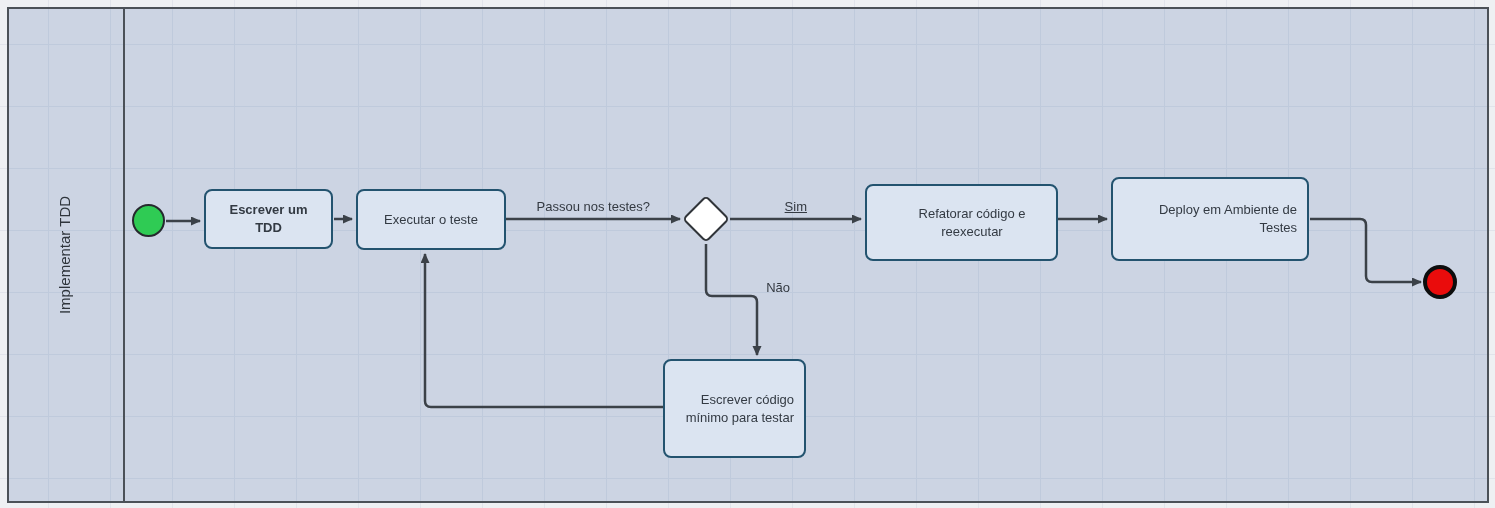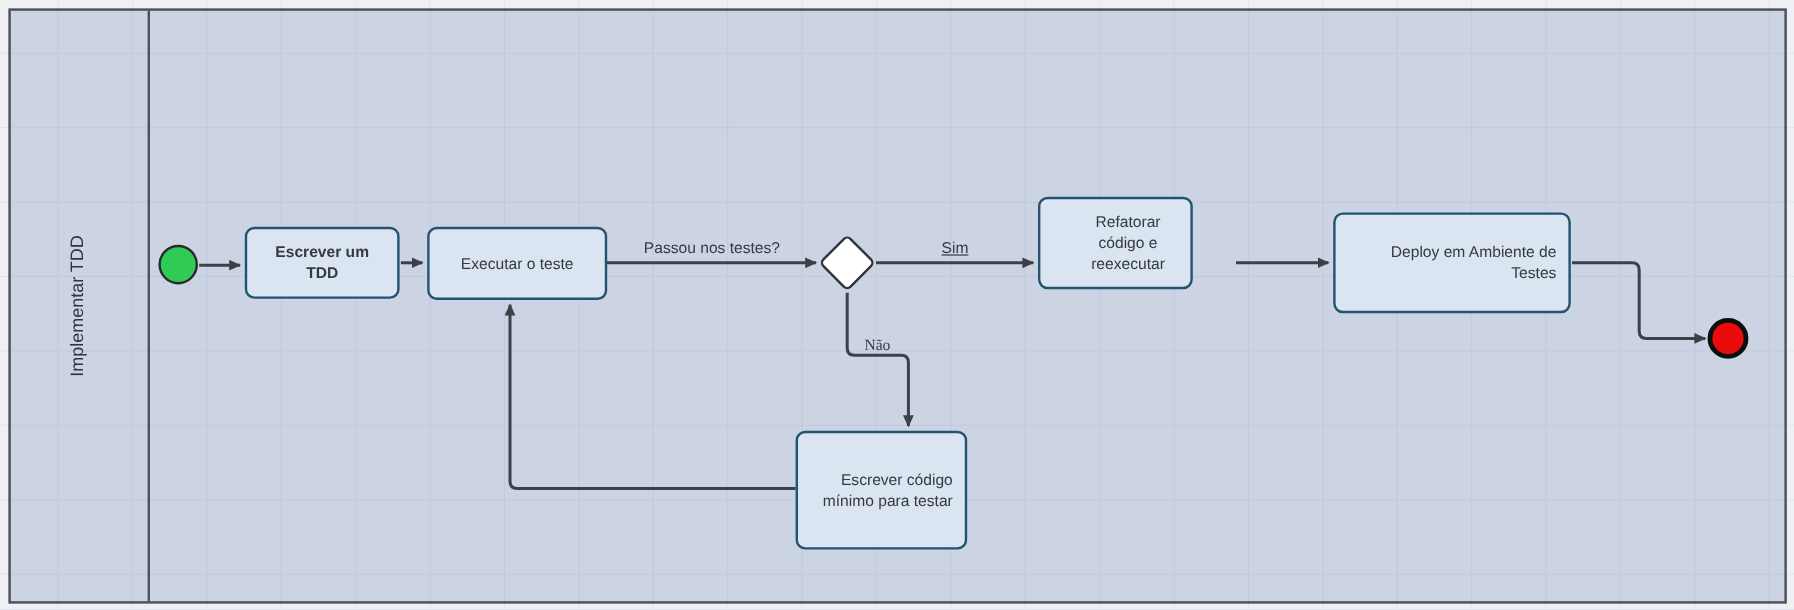--- a/index.html
+++ b/index.html
@@ -51,24 +51,24 @@
   .gateway {
     position:absolute; left:689px; top:202px; width:34px; height:34px;
     background:#ffffff; border:2.5px solid #303439; border-radius:5px;
     transform:rotate(45deg);
   }
   .edge-label {
     position:absolute; font-size:13px; color:#343a42; text-align:right; white-space:nowrap;
   }
   #lbl-question { left:505px; top:199px; width:145px; }
   #lbl-sim      { left:757px; top:199px; width:50px;text-decoration:underline; }
-  #lbl-nao      { left:694px; top:280px; width:48px;font-family:Liberation Serif, serif; }
+  #lbl-nao      { left:742px; top:280px; width:48px; }
   #task1 { left:204px; top:189px; width:129px; height:60px;font-weight:bold; }
   #task2 { left:356px; top:189px; width:150px; height:61px; }
-  #task3 { left:865px; top:164px; width:129px; height:77px;padding-left:31px; }
+  #task3 { left:865px; top:184px; width:193px; height:77px;padding-left:31px; }
   #task4 { left:1111px; top:177px; width:198px; height:84px;text-align:right; }
   #task5 { left:663px; top:359px; width:143px; height:99px;text-align:right; }
 </style>
 </head>
 <body>
 
 <div class="pool">
   <div class="lane-title">Implementar TDD</div>
   <div class="lane-divider"></div>
 </div>

